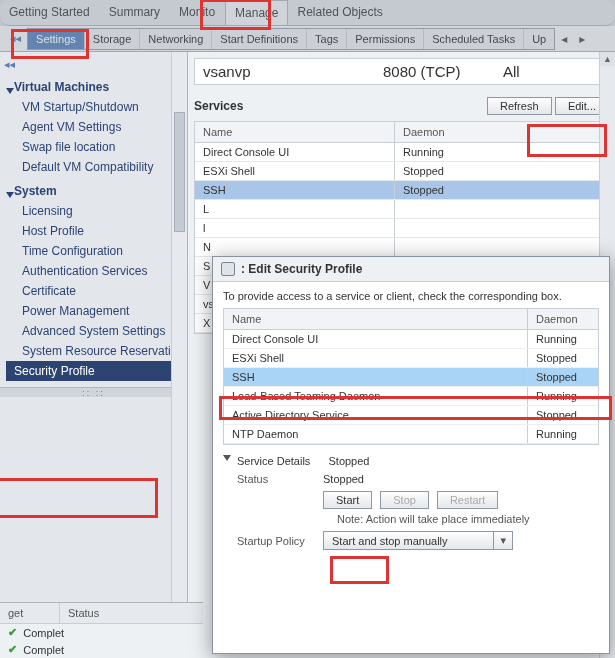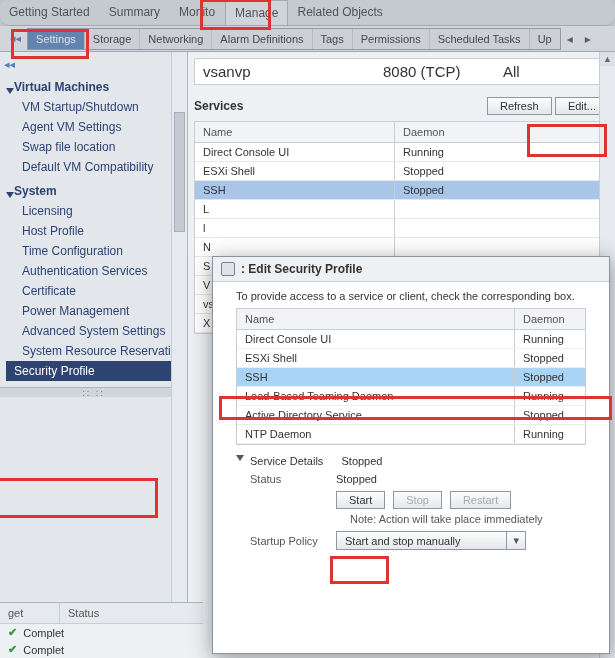--- a/index.html
+++ b/index.html
@@ -47,21 +47,21 @@
   .svctbl .th1 { width: 200px; border-right:1px solid #c8ced6; }
   .svctbl .th2 { flex:1; }
   .svctbl .trow { display:flex; border-bottom:1px solid #e4e7eb; font-size:11px; }
   .svctbl .trow div { padding:3px 8px; }
   .svctbl .trow.sel { background:#a9c5e8; }
 
   
   .modal { position:absolute; left:212px; top:256px; width:398px; height:398px; background:#fff; border:1px solid #8a94a1; box-shadow: 0 4px 20px rgba(0,0,0,0.4); display:flex; flex-direction:column; }
   .modal .mtitle { display:flex; align-items:center; gap:6px; background:#eef1f4; border-bottom:1px solid #c8ced6; padding:5px 8px; font-weight:bold; }
   .modal .mtitle .ico { width:14px; height:14px; border:1px solid #7a8491; background:#dfe3e8; border-radius:2px; }
-  .modal .mbody { padding:8px 23px; font-size:11px; overflow:hidden; }
+  .modal .mbody { padding:8px 10px; font-size:11px; overflow:hidden; }
   .modal .mtbl { border:1px solid #c8ced6; margin-top:6px; }
   .modal .mtbl .thead { display:flex; background:#f1f3f6; border-bottom:1px solid #c8ced6; }
   .modal .mtbl .thead div { padding:4px 8px; font-size:11px; color:#555; }
   .modal .mtbl .mh1 { flex:1; border-right:1px solid #c8ced6; }
   .modal .mtbl .mh2 { width:70px; }
   .modal .mtbl .trow { display:flex; border-bottom:1px solid #eceff2; }
   .modal .mtbl .trow div { padding:3px 8px; font-size:11px; }
   .modal .mtbl .trow.sel { background:#a9d4f5; }
   .modal .detail { margin-top:10px; }
   .modal .detail .dhdr { display:flex; align-items:flex-start; gap:6px; color:#333; font-size:11px; }
@@ -101,21 +101,21 @@
   <div class="tab active">Manage</div>
   <div class="tab">Related Objects</div>
 </div>
 
 <div class="subnav">
   <span class="lead">◂◂</span>
   <div class="tabstrip">
     <div class="stab sel">Settings</div>
     <div class="stab">Storage</div>
     <div class="stab">Networking</div>
-    <div class="stab">Alarm Definitions</div>
+    <div class="stab">Start Definitions</div>
     <div class="stab">Tags</div>
     <div class="stab">Permissions</div>
     <div class="stab">Scheduled Tasks</div>
     <div class="stab">Up</div>
   </div>
   <span class="arrow">◂</span>
   <span class="arrow">▸</span>
 </div>
 
 <div class="mainrow">

